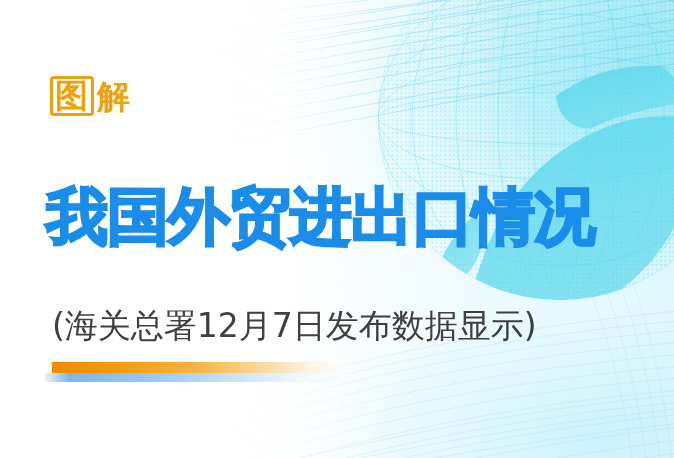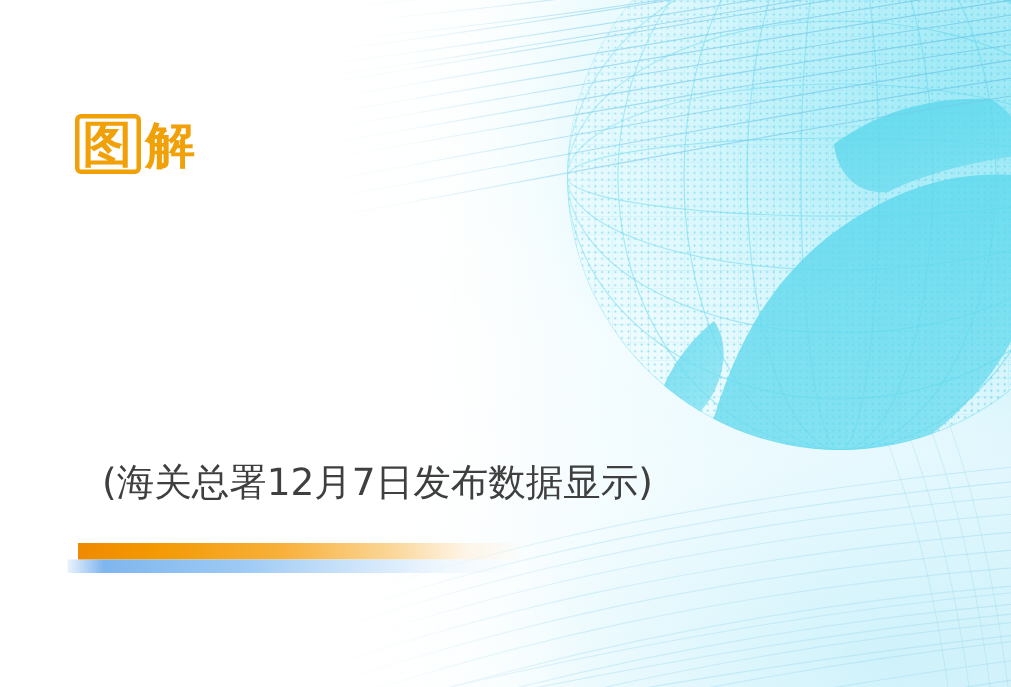--- a/index.html
+++ b/index.html
@@ -66,26 +66,25 @@
     font-weight:bold;
     letter-spacing:-1px;
     white-space:nowrap;
     font-family:"DejaVu Sans","Liberation Sans",sans-serif;
     -webkit-text-stroke:2.4px #1a8cea;
   }
 
   .subtitle{
     position:absolute;left:52px;top:309px;
     color:#3f3f3f;
-    font-size:25px;line-height:1;
+    font-size:33px;line-height:1;
     font-weight:normal;
     letter-spacing:0px;
     white-space:nowrap;
     font-family:"DejaVu Sans","Liberation Sans",sans-serif;
-    margin-left:16px;
   }
 
   .rule-wrap{position:absolute;left:40px;top:362px;width:330px;height:22px;}
   .rule-orange{
     position:absolute;left:12px;top:0;width:300px;height:11px;
     background:linear-gradient(90deg,#F08A00 0%,#F39800 16%,#F8B13C 46%,#FBD79A 70%,rgba(253,235,208,.5) 86%,rgba(255,255,255,0) 100%);
   }
   .rule-blue{
     position:absolute;left:5px;top:11px;width:300px;height:9px;
     background:linear-gradient(90deg,rgba(120,175,235,.15) 0%,#7FB6EE 8%,#9CC9F4 38%,#C9E2FA 62%,rgba(225,240,253,.45) 84%,rgba(255,255,255,0) 100%);
@@ -224,20 +223,21 @@
   <div class="bg-layer bg-left-fade"></div>
 
   <div class="content">
 
     <div class="tag">
       <span class="boxed">图</span>
         <span class="plain">解</span>
     </div>
 
 
+    <div class="line2">我国外贸进出口情况</div>
 
     <div class="subtitle">(海关总署12月7日发布数据显示)</div>
 
     <div class="rule-wrap">
       <div class="rule-orange"></div>
       <div class="rule-blue"></div>
     </div>
 
   </div>
 </div>

